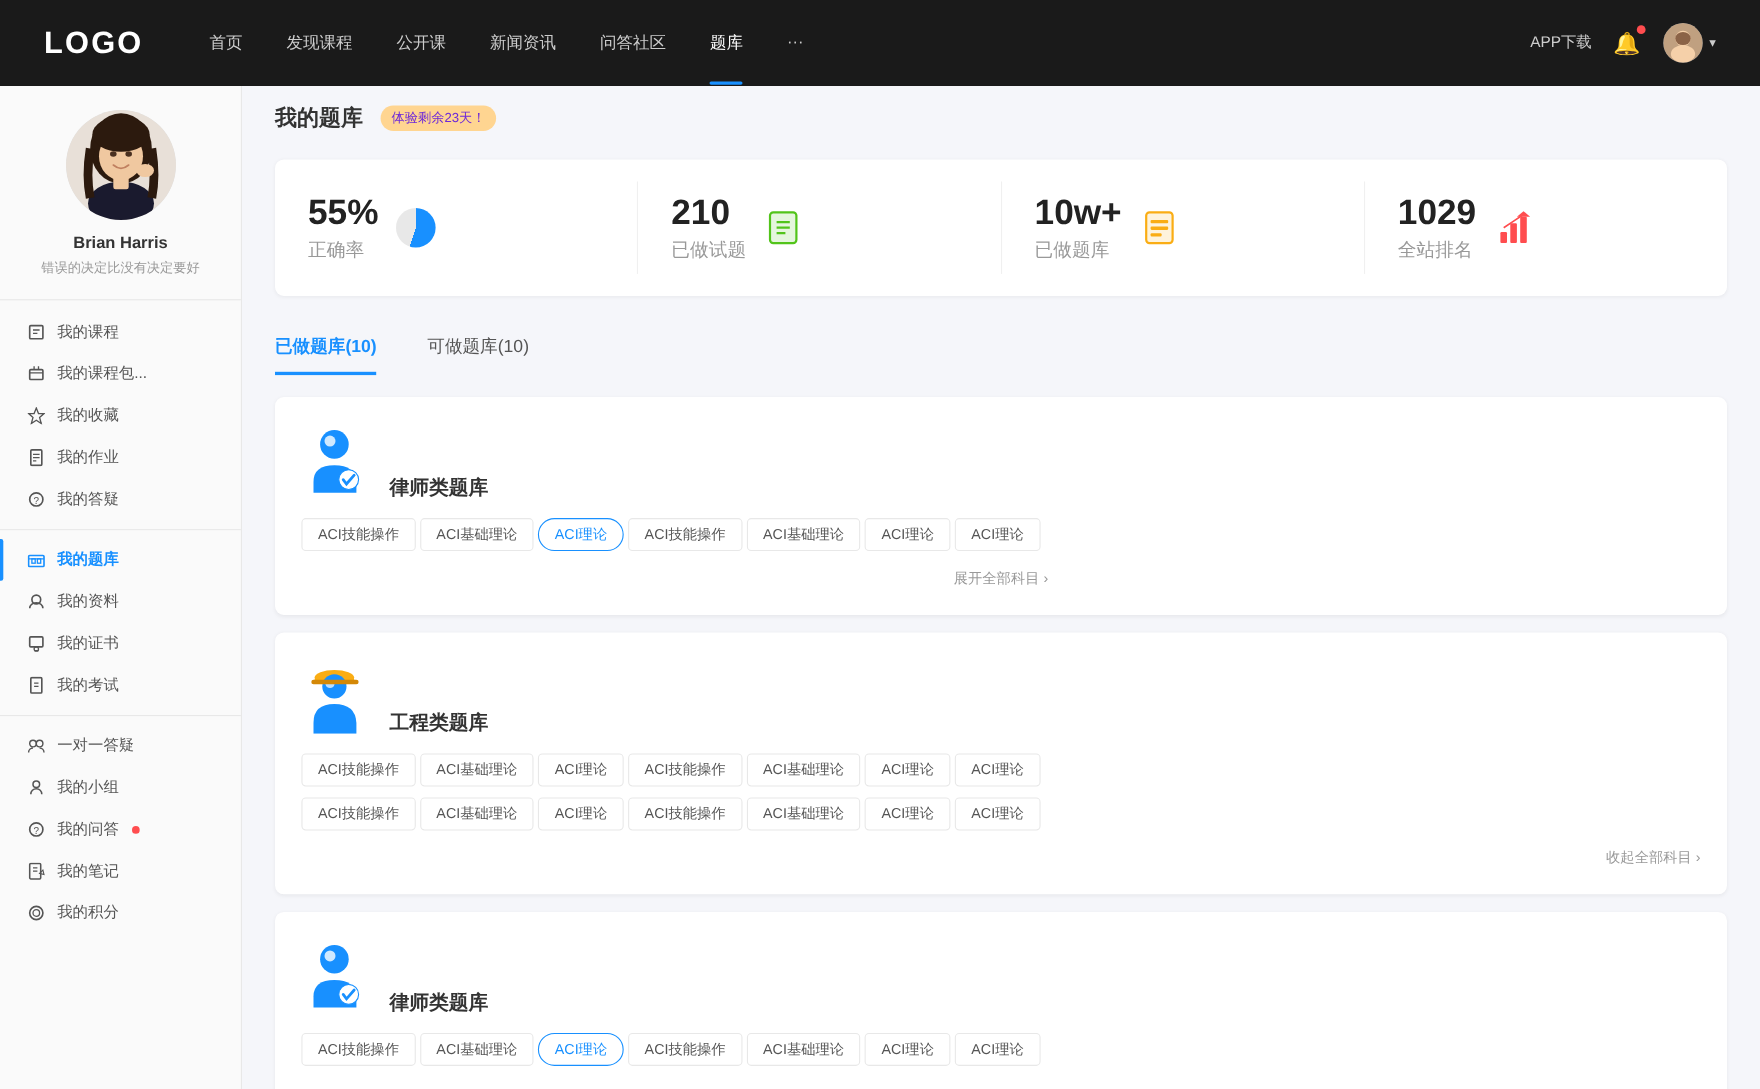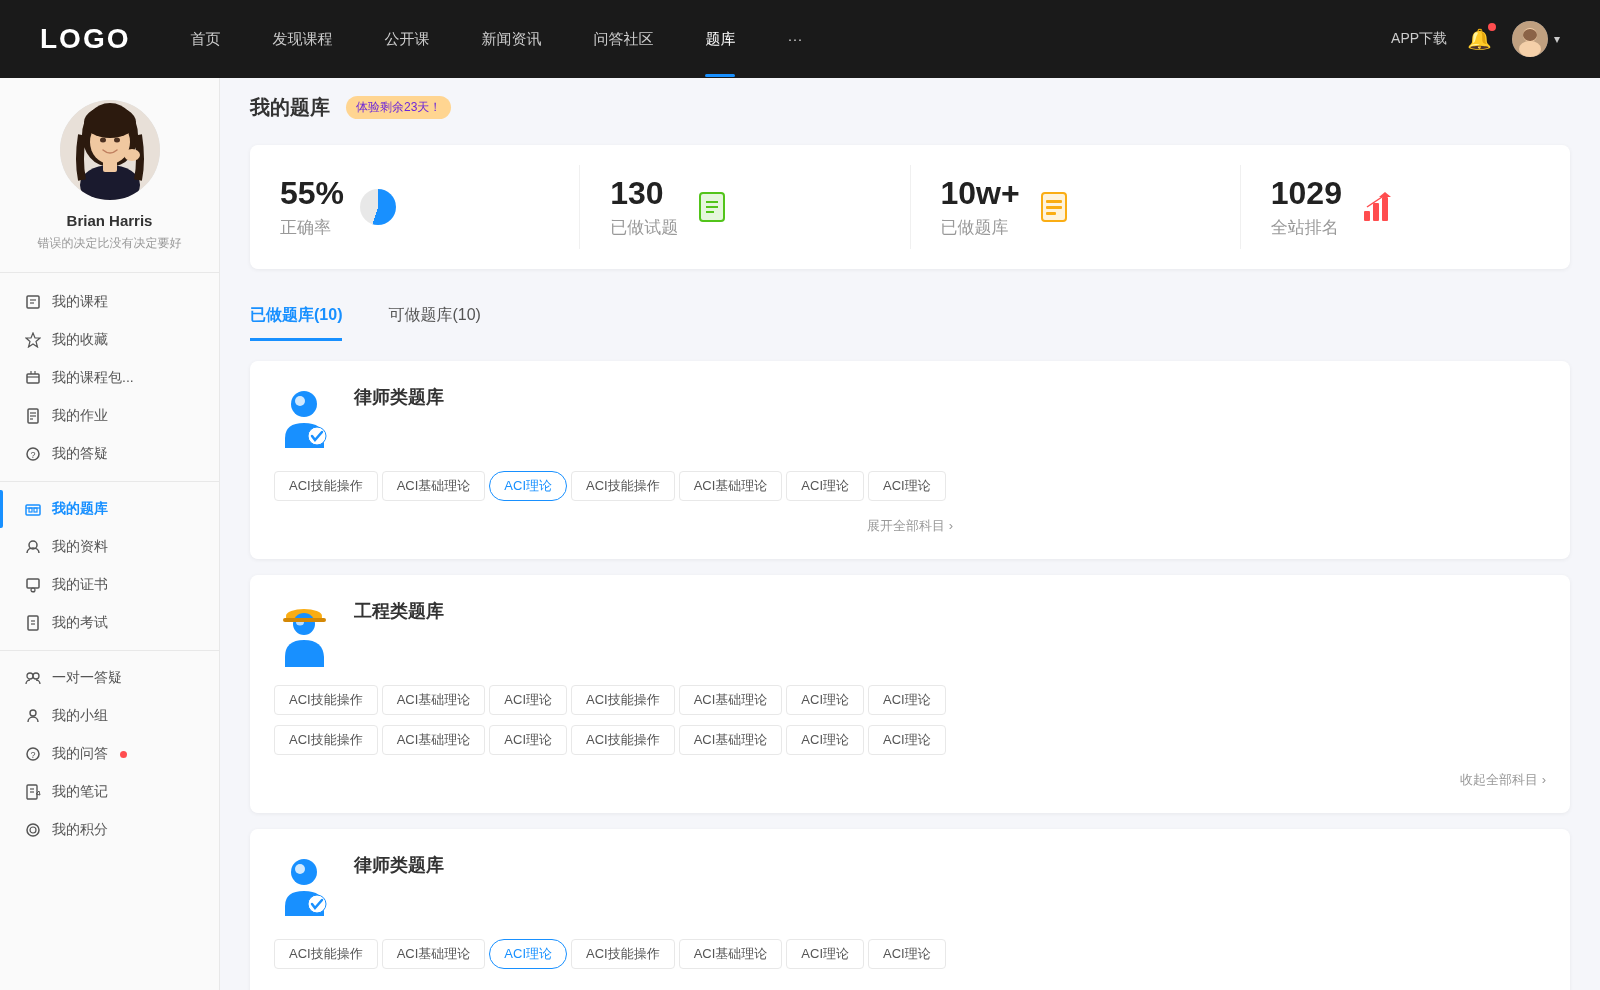--- a/index.html
+++ b/index.html
@@ -18,21 +18,21 @@
     }
     .logo {
       color: white;
       font-size: 28px;
       font-weight: bold;
       margin-right: 60px;
       letter-spacing: 2px;
     }
     .nav {
       display: flex;
-      gap: 52px;
+      gap: 40px;
       flex: 1;
       text-align: right;
     }
     .nav-item {
       color: #ccc;
       font-size: 15px;
       cursor: pointer;
       padding: 4px 0;
       position: relative;
     }
@@ -287,21 +287,21 @@
     
     .category-card {
       background: white;
       border-radius: 8px;
       margin-bottom: 16px;
       padding: 24px;
       box-shadow: 0 1px 4px rgba(0,0,0,0.06);
     }
     .category-header {
       display: flex;
-      align-items: flex-start;
+      align-items: flex-end;
       gap: 20px;
       margin-bottom: 16px;
     }
     .category-icon {
       width: 60px;
       height: 70px;
       display: flex;
       align-items: center;
       justify-content: center;
       flex-shrink: 0;
@@ -432,36 +432,36 @@
               <line x1="5" y1="6" x2="11" y2="6" stroke="currentColor" stroke-width="1.2"></line>
               <line x1="5" y1="9" x2="9" y2="9" stroke="currentColor" stroke-width="1.2"></line>
             </svg>
         </span>
         <span>我的课程</span>
       </li>
 
       <li class="sidebar-menu-item">
         <span class="menu-icon">
           <svg width="16" height="16" viewBox="0 0 16 16" fill="none">
-              <polygon points="8,1 10,6 15,6 11,9.5 12.5,15 8,12 3.5,15 5,9.5 1,6 6,6" stroke="currentColor" stroke-width="1.2" fill="none"></polygon>
-            </svg>
-        </span>
-        <span>我的收藏</span>
-      </li>
-
-      <li class="sidebar-menu-item">
-        <span class="menu-icon">
-          <svg width="16" height="16" viewBox="0 0 16 16" fill="none">
               <rect x="2" y="4" width="12" height="9" rx="1" stroke="currentColor" stroke-width="1.5"></rect>
               <line x1="2" y1="7" x2="14" y2="7" stroke="currentColor" stroke-width="1.2"></line>
               <line x1="6" y1="4" x2="6" y2="1" stroke="currentColor" stroke-width="1.2"></line>
               <line x1="10" y1="4" x2="10" y2="1" stroke="currentColor" stroke-width="1.2"></line>
             </svg>
         </span>
         <span>我的课程包...</span>
+      </li>
+
+      <li class="sidebar-menu-item">
+        <span class="menu-icon">
+          <svg width="16" height="16" viewBox="0 0 16 16" fill="none">
+              <polygon points="8,1 10,6 15,6 11,9.5 12.5,15 8,12 3.5,15 5,9.5 1,6 6,6" stroke="currentColor" stroke-width="1.2" fill="none"></polygon>
+            </svg>
+        </span>
+        <span>我的收藏</span>
       </li>
 
       <li class="sidebar-menu-item">
         <span class="menu-icon">
           <svg width="16" height="16" viewBox="0 0 16 16" fill="none">
               <rect x="3" y="1" width="10" height="14" rx="1" stroke="currentColor" stroke-width="1.5"></rect>
               <line x1="5" y1="5" x2="11" y2="5" stroke="currentColor" stroke-width="1.2"></line>
               <line x1="5" y1="8" x2="11" y2="8" stroke="currentColor" stroke-width="1.2"></line>
               <line x1="5" y1="11" x2="8" y2="11" stroke="currentColor" stroke-width="1.2"></line>
             </svg>
@@ -600,21 +600,21 @@
           <div class="stat-value">55%</div>
           <div class="stat-label">正确率</div>
         </div>
         <div class="stat-icon">
           <div class="pie-chart"></div>
         </div>
       </div>
 
       <div class="stat-item">
         <div>
-          <div class="stat-value">130</div>
+          <div class="stat-value">210</div>
           <div class="stat-label">已做试题</div>
         </div>
         <div class="stat-icon">
 
           <svg width="36" height="36" viewBox="0 0 36 36">
             <rect x="6" y="4" width="24" height="28" rx="3" fill="#52c41a" opacity="0.15"></rect>
             <rect x="6" y="4" width="24" height="28" rx="3" stroke="#52c41a" stroke-width="2" fill="none"></rect>
             <line x1="12" y1="13" x2="24" y2="13" stroke="#52c41a" stroke-width="2"></line>
             <line x1="12" y1="18" x2="24" y2="18" stroke="#52c41a" stroke-width="2"></line>
             <line x1="12" y1="23" x2="20" y2="23" stroke="#52c41a" stroke-width="2"></line>

